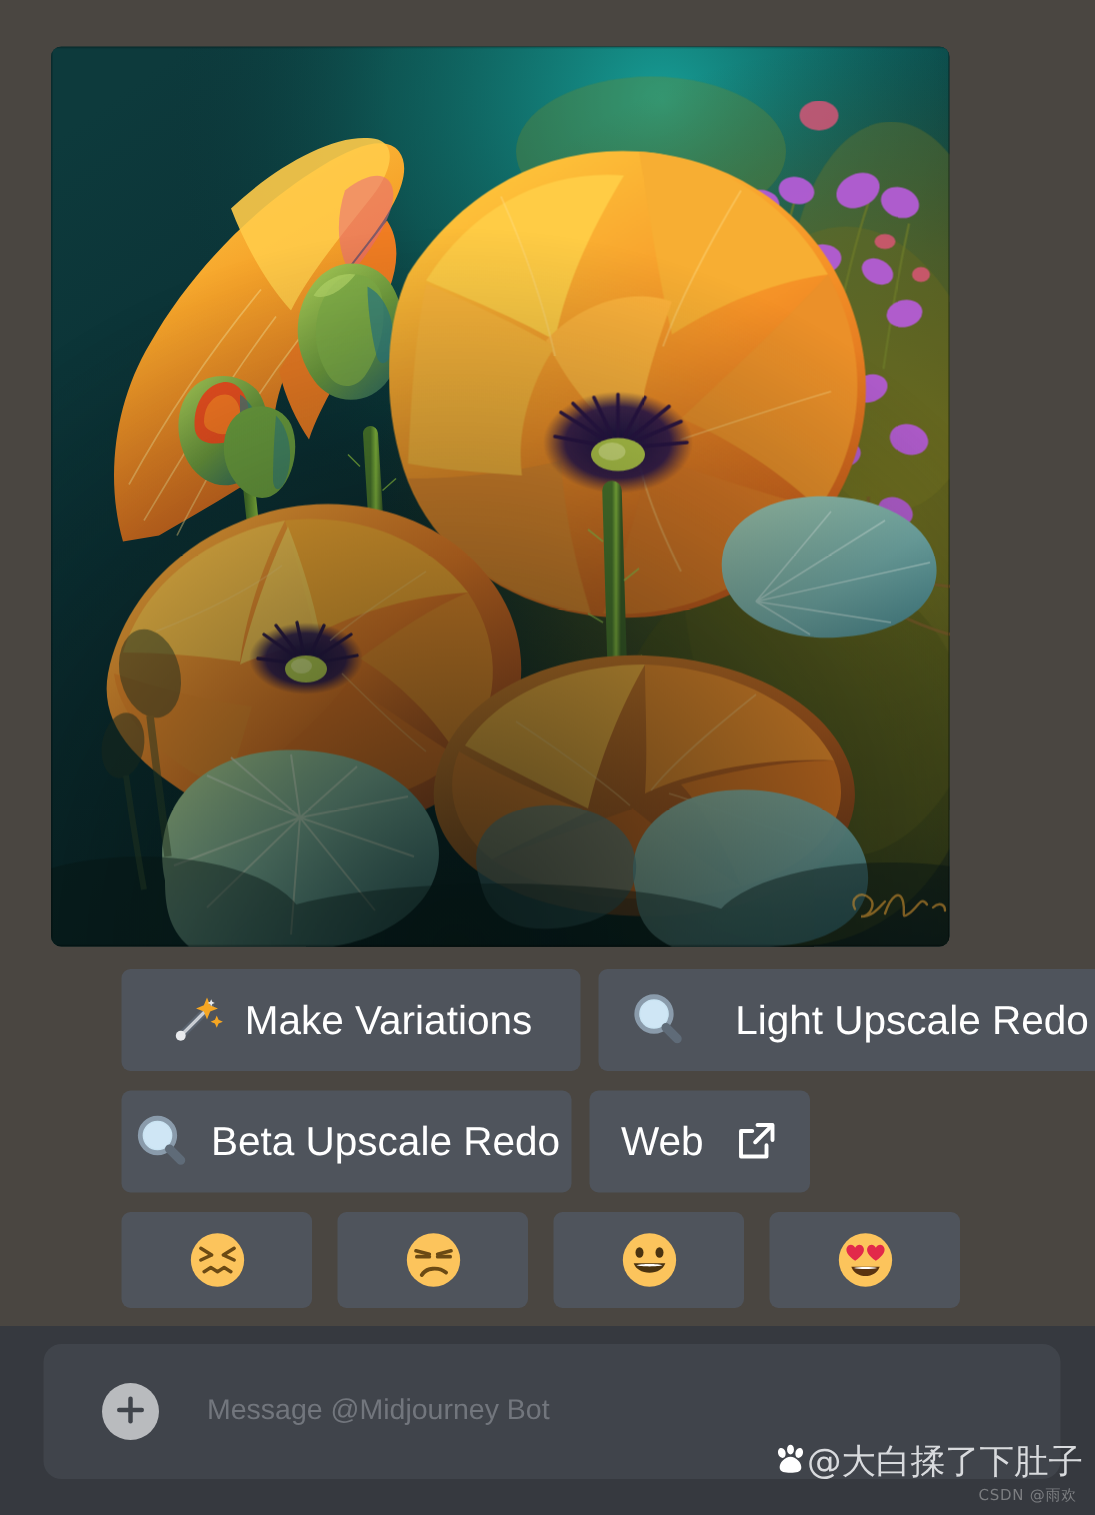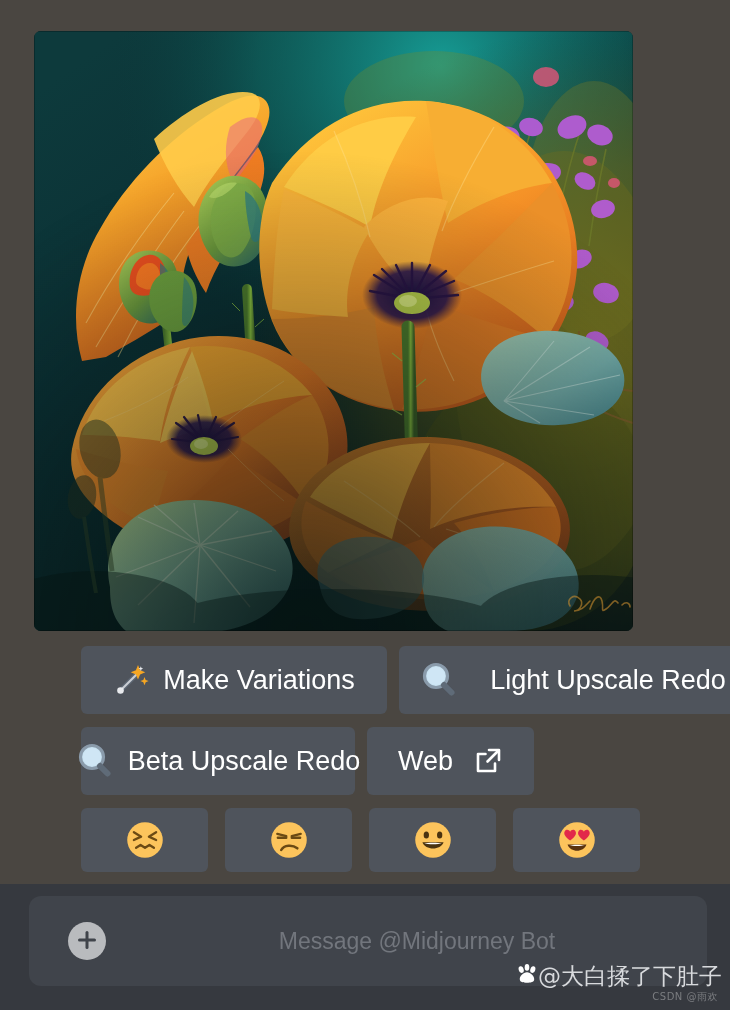--- a/index.html
+++ b/index.html
@@ -51,22 +51,22 @@
     padding: 0 22px;
     color: #ffffff;
     font-size: 27px;
     font-family: "Liberation Sans", sans-serif;
     cursor: pointer;
     white-space: nowrap;
   }
 
   #btn-make-variations { width: 306px; }
   #btn-light-upscale-redo { width: 348px; gap: 32px; }
-  #btn-beta-upscale-redo { width: 274px; }
-  #btn-web { width: 167px; gap: 20px; }
+  #btn-beta-upscale-redo { width: 300px; }
+  #btn-web { width: 147px; gap: 20px; }
 
   .emoji-btn {
     background: #4f545c;
     border: none;
     border-radius: 6px;
     width: 127px;
     height: 64px;
     display: flex;
     align-items: center;
     justify-content: center;
@@ -113,26 +113,25 @@
     justify-content: center;
     cursor: pointer;
     flex: 0 0 auto;
   }
 
   #message-input {
     flex: 1 1 auto;
     background: transparent;
     border: none;
     outline: none;
-    margin-left: 45px;
+    margin-left: 32px;
     margin-right: 24px;
     color: #dcddde;
-    font-size: 23px;
+    font-size: 19px;
     font-family: "Liberation Sans", sans-serif;
-    text-align: center;
   }
   #message-input::placeholder { color: #72767d; }
 
   
   #watermark {
     position: absolute;
     right: 8px;
     bottom: 21px;
     display: flex;
     align-items: center;

